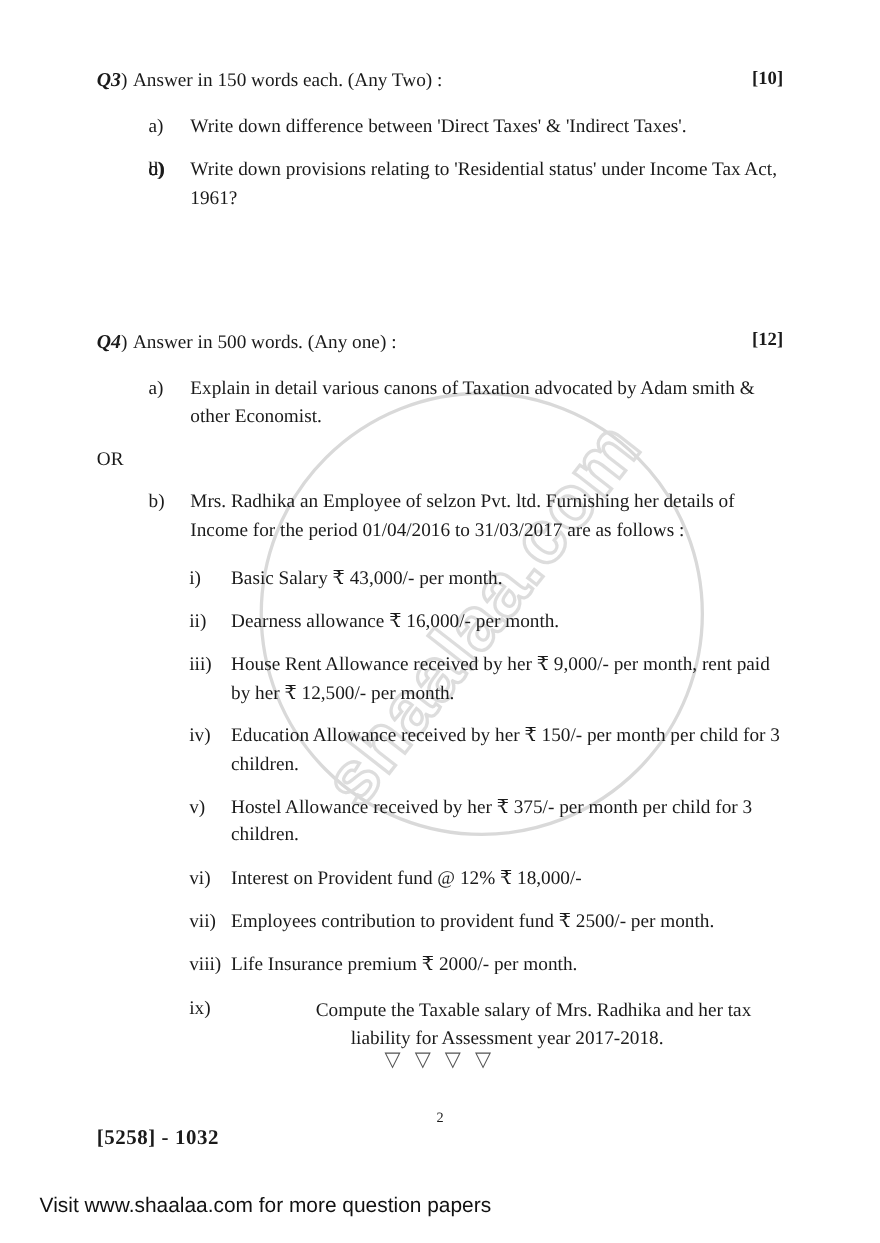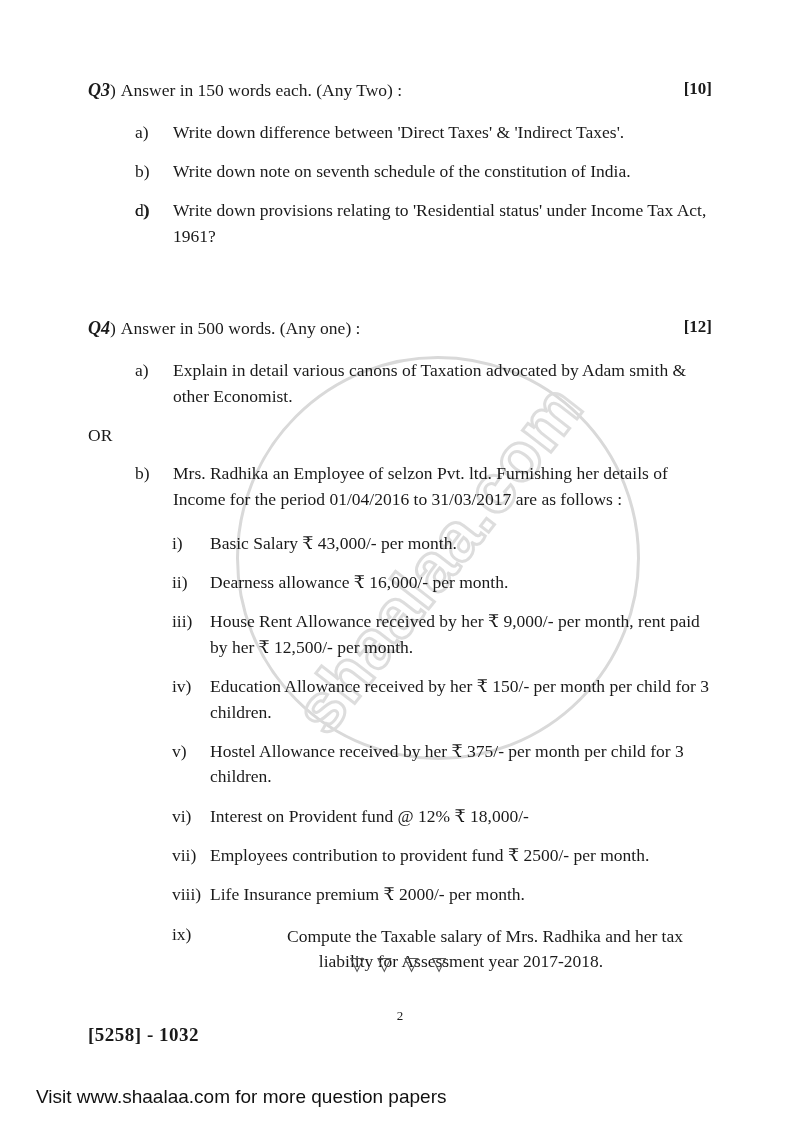--- a/index.html
+++ b/index.html
@@ -223,45 +223,44 @@
 
 <div id="paper">
 
   <div id="watermark">
     <div class="ring"></div>
     <div class="wm-text">shaalaa.com</div>
   </div>
 
   <div id="content">
 
-    <div class="qblock" style="top:78px;">
+    <div class="qblock" style="top:60px;">
       <div class="qhead">
         <span class="qnum">Q3</span><span class="qparen">)</span><span class="qtext">Answer in 150 words each. (Any Two) :</span>
         <span class="marks">[10]</span>
       </div>
       <ul class="items">
         <li class="item" style="margin-top:16px;">
           <span class="marker">a)</span>
           <span>Write down difference between 'Direct Taxes' &amp; 'Indirect Taxes'.</span>
         </li>
         <li class="item">
           <span class="marker">b)</span>
-          <span>Write down note on seventh schedule of the constitution of India.</span>
         </li>
         <li class="item">
           <span class="marker">c)</span>
         </li>
         <li class="item">
           <span class="marker">d)</span>
           <span>Write down provisions relating to 'Residential status' under Income Tax Act, 1961?</span>
         </li>
       </ul>
     </div>
 
-    <div class="qblock" style="top:316px;">
+    <div class="qblock" style="top:298px;">
       <div class="qhead">
         <span class="qnum">Q4</span><span class="qparen">)</span><span class="qtext">Answer in 500 words. (Any one) :</span>
         <span class="marks">[12]</span>
       </div>
 
       <ul class="items">
         <li class="item" style="margin-top:16px;">
           <span class="marker">a)</span>
           <span>Explain in detail various canons of Taxation advocated by Adam smith &amp; other Economist.</span>
         </li>

